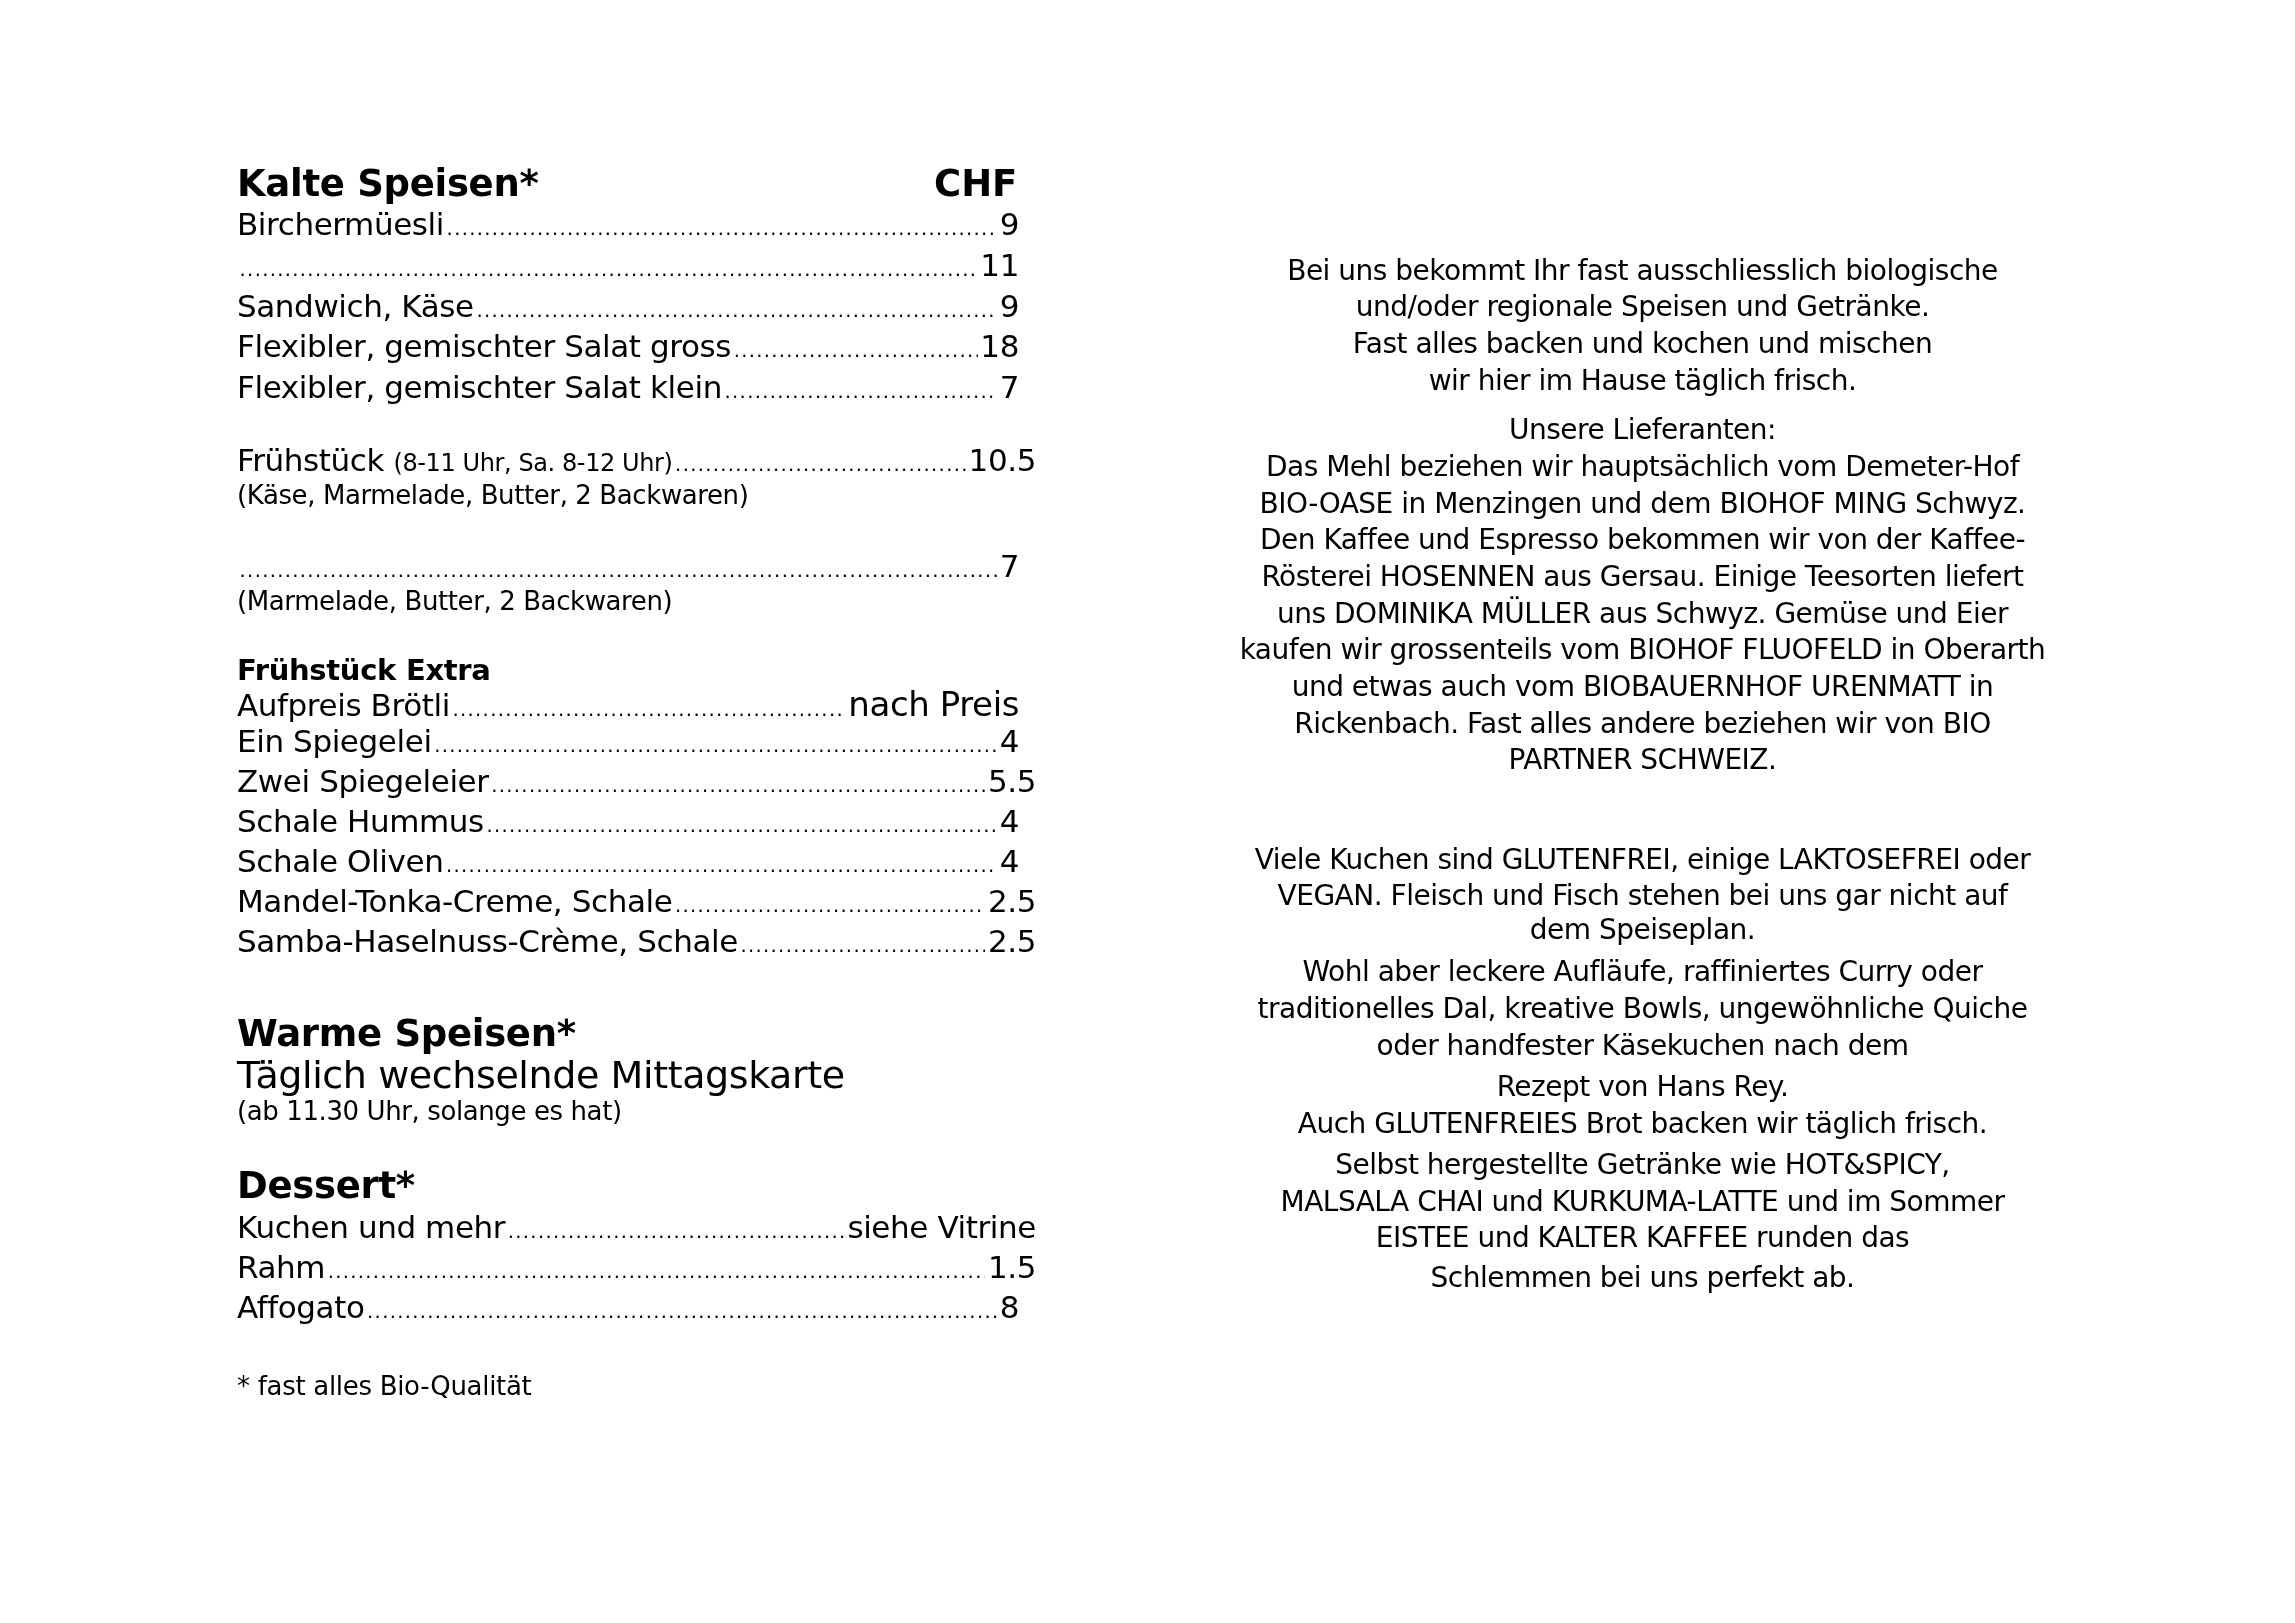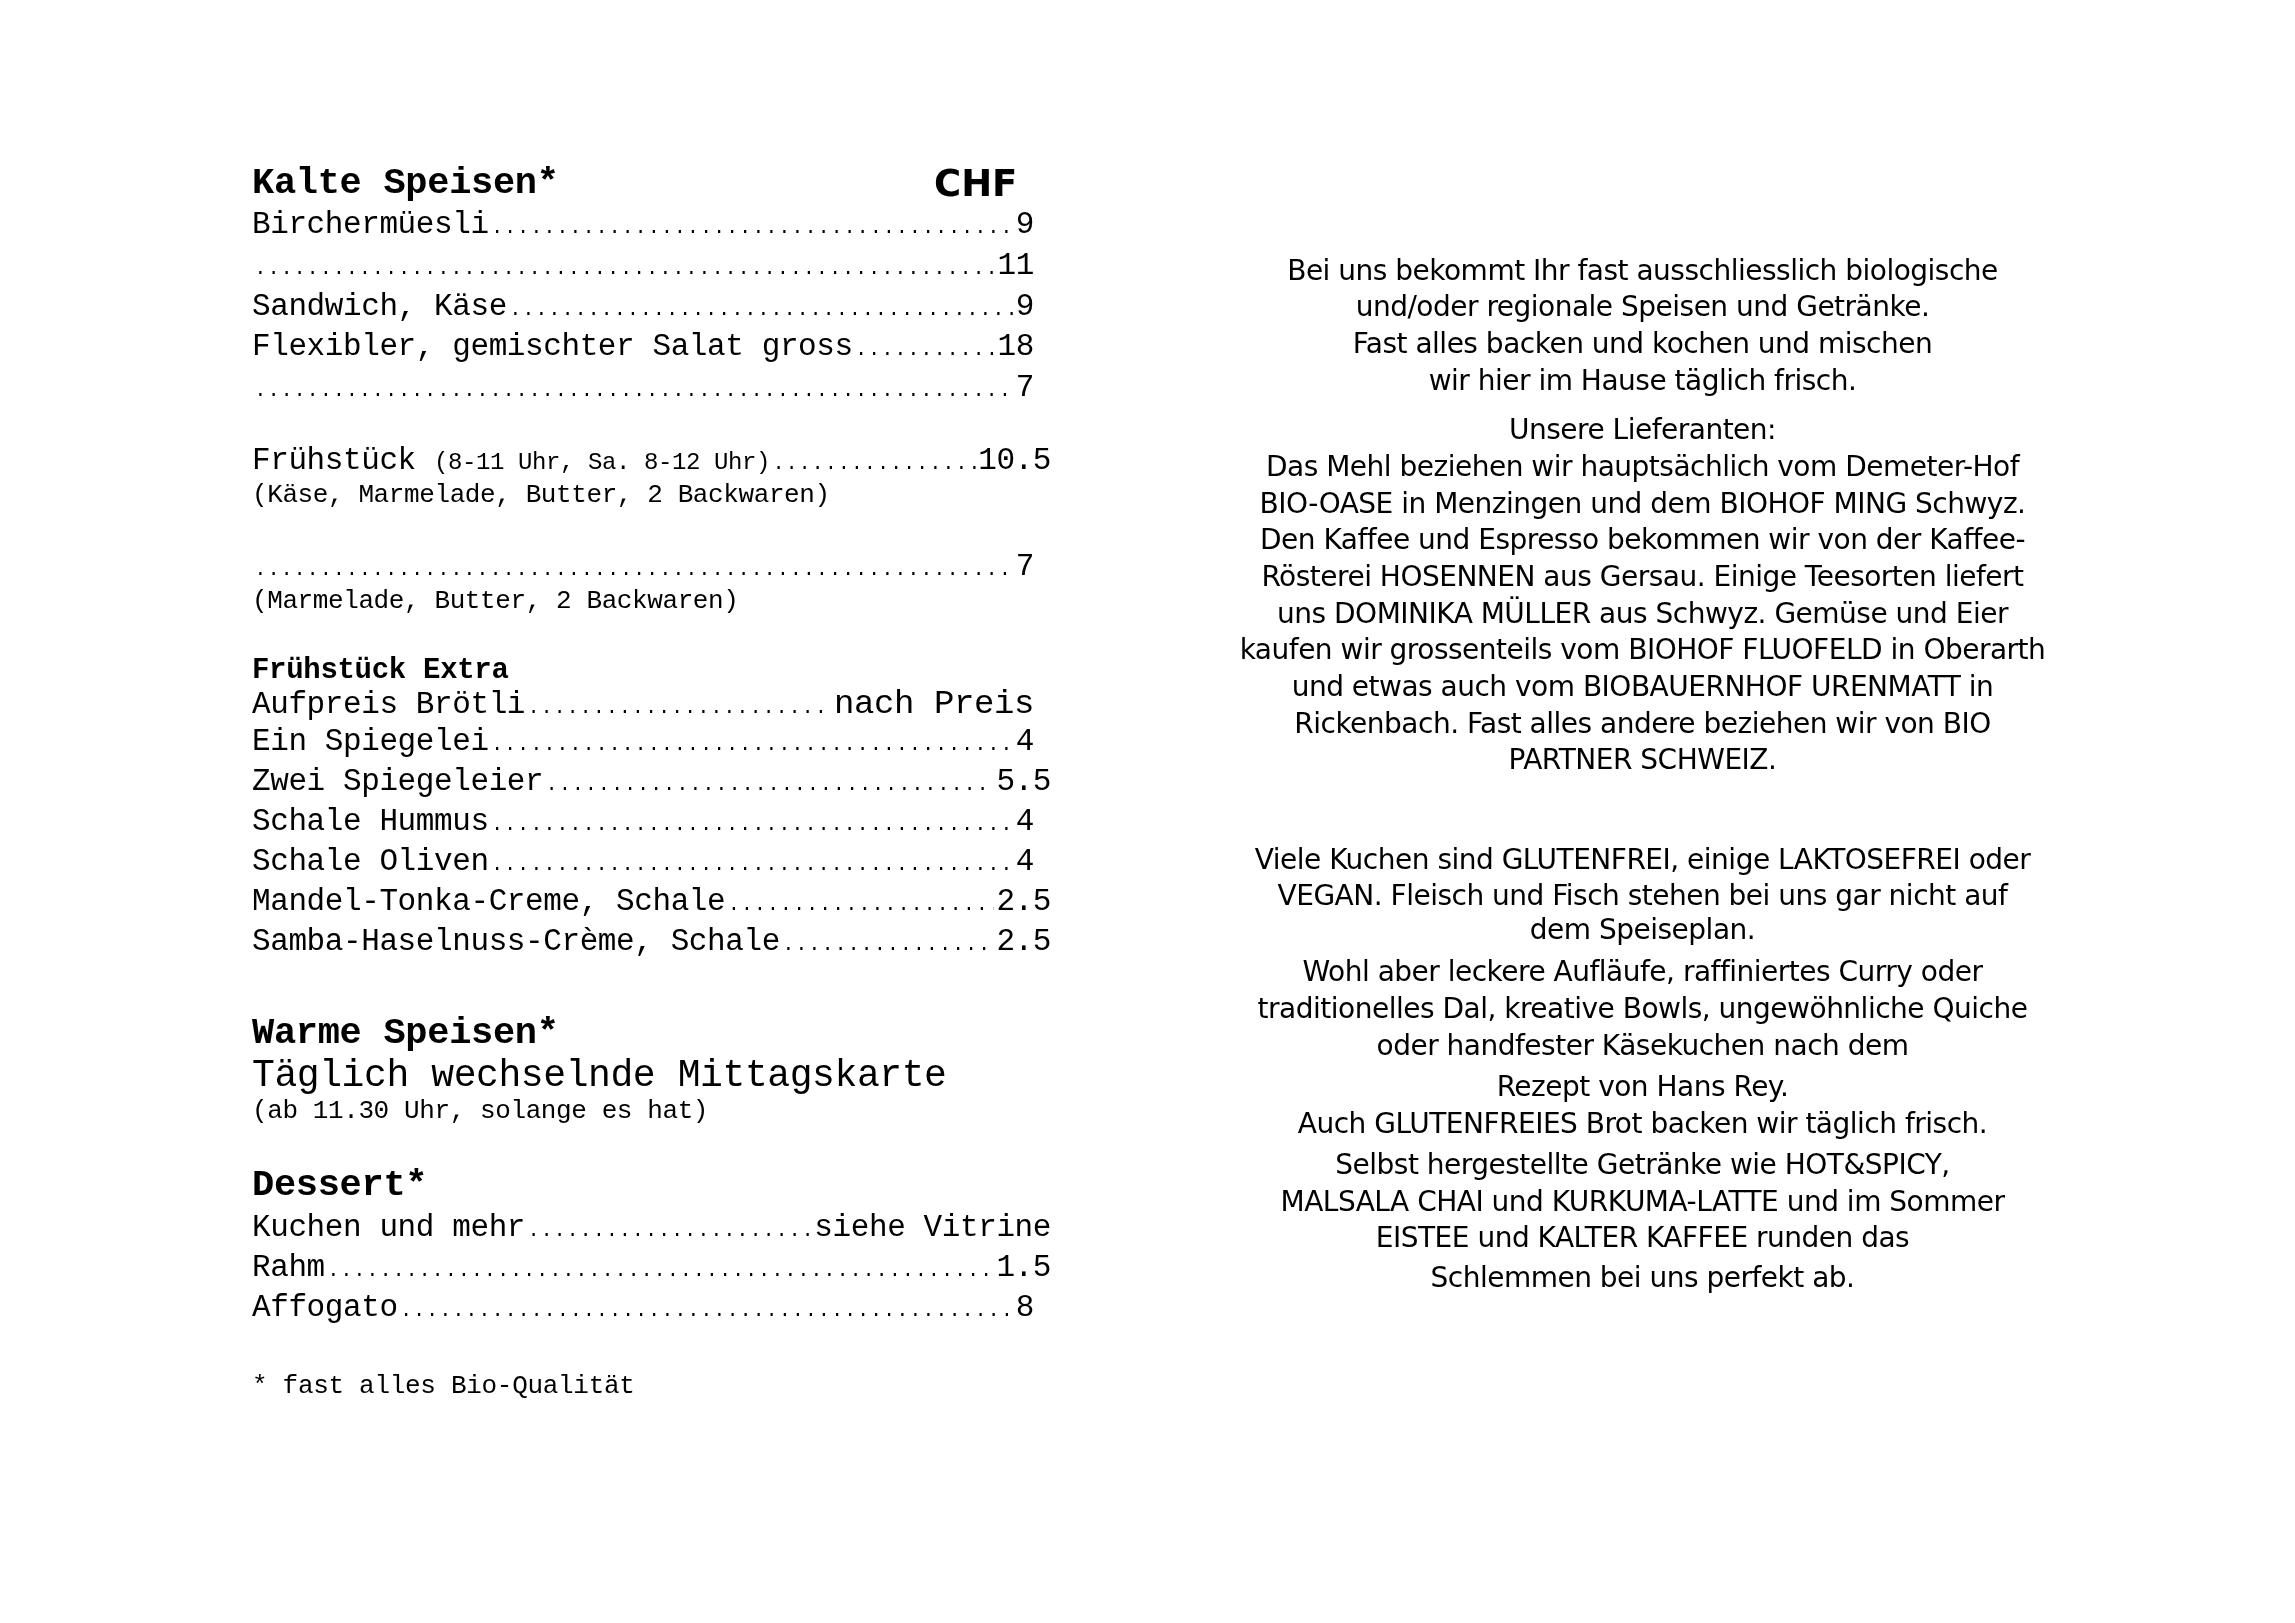--- a/index.html
+++ b/index.html
@@ -1,19 +1,19 @@
 <!DOCTYPE html>
 <html style="font-size:10.5px"><head>
 <meta charset="utf-8">
 <style>
   html, body { margin:0; padding:0; background:#ffffff; }
   body { width:2295px; height:1623px; position:relative; overflow:hidden; color:#000; font-family:"DejaVu Sans", sans-serif; }
   .page { position:absolute; left:0; top:0; width:2295px; height:1623px; background:#fff; }
   .left { position:absolute; left:237px; top:0; width:799px; }
-  .abs { position:absolute; left:15px; white-space:nowrap;font-family:Liberation Mono, monospace; }
+  .abs { position:absolute; left:0; white-space:nowrap; }
   .h1 { font-weight:bold; font-size:37px; line-height:37px; letter-spacing:-0.3px; }
   .h2 { font-weight:bold; font-size:29px; line-height:29px; letter-spacing:-0.3px; }
   .row { display:flex; align-items:baseline; width:782px; font-size:31px; line-height:31px; letter-spacing:-0.4px;justify-content:flex-end; }
   .row .name { flex:0 0 auto; }
   .row .name small { font-size:24px; letter-spacing:-0.4px; }
   .row .dots { flex:1 1 auto; overflow:hidden; white-space:nowrap; font-size:19.6px; letter-spacing:1.3px; margin:0 2.6px; }
   .row .dots::before { content:"...................................................................................................................................................................................................."; }
   .row .price { flex:0 0 auto; text-align:left; min-width:15.7px; }
   .row.wide { width:799px; }
   .row.small-price .price { font-size:34px; }
@@ -47,20 +47,21 @@
       <span class="name">Sandwich, Käse</span>
       <span class="dots"></span>
       <span class="price">9</span>
     </div>
     <div class="abs row" style="top:331px">
       <span class="name">Flexibler, gemischter Salat gross</span>
       <span class="dots"></span>
       <span class="price">18</span>
     </div>
     <div class="abs row" style="top:372px">
+      <span class="name">Flexibler, gemischter Salat klein</span>
       <span class="dots"></span>
       <span class="price">7</span>
     </div>
 
     <div class="abs row wide" style="top:445px">
       <span class="name">
         <span>Frühstück</span>
         <small>(8-11 Uhr, Sa. 8-12 Uhr)</small>
       </span>
       <span class="dots"></span>

